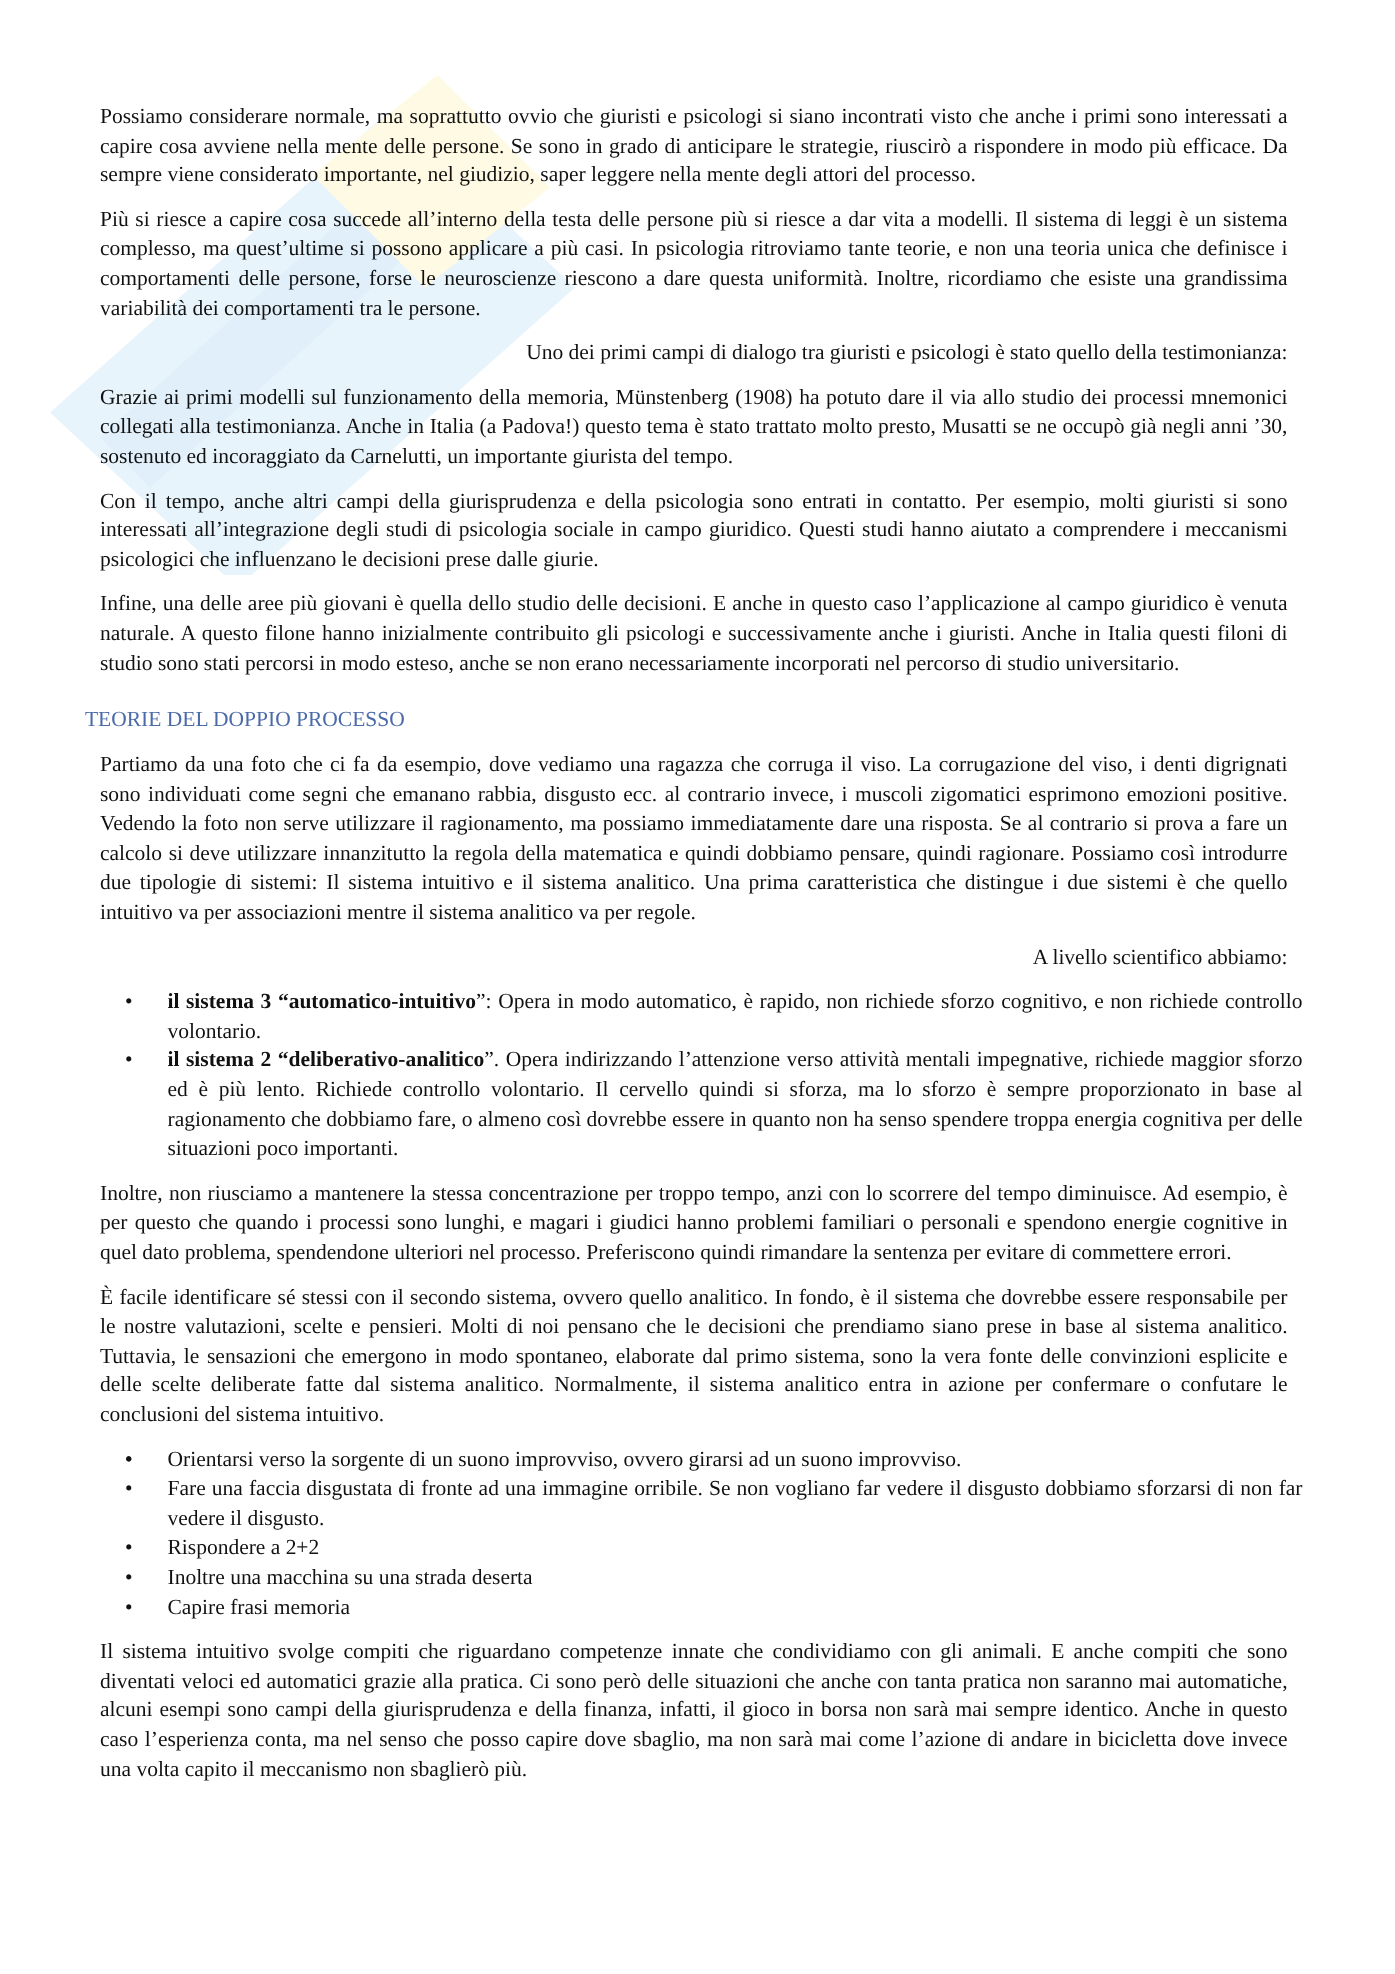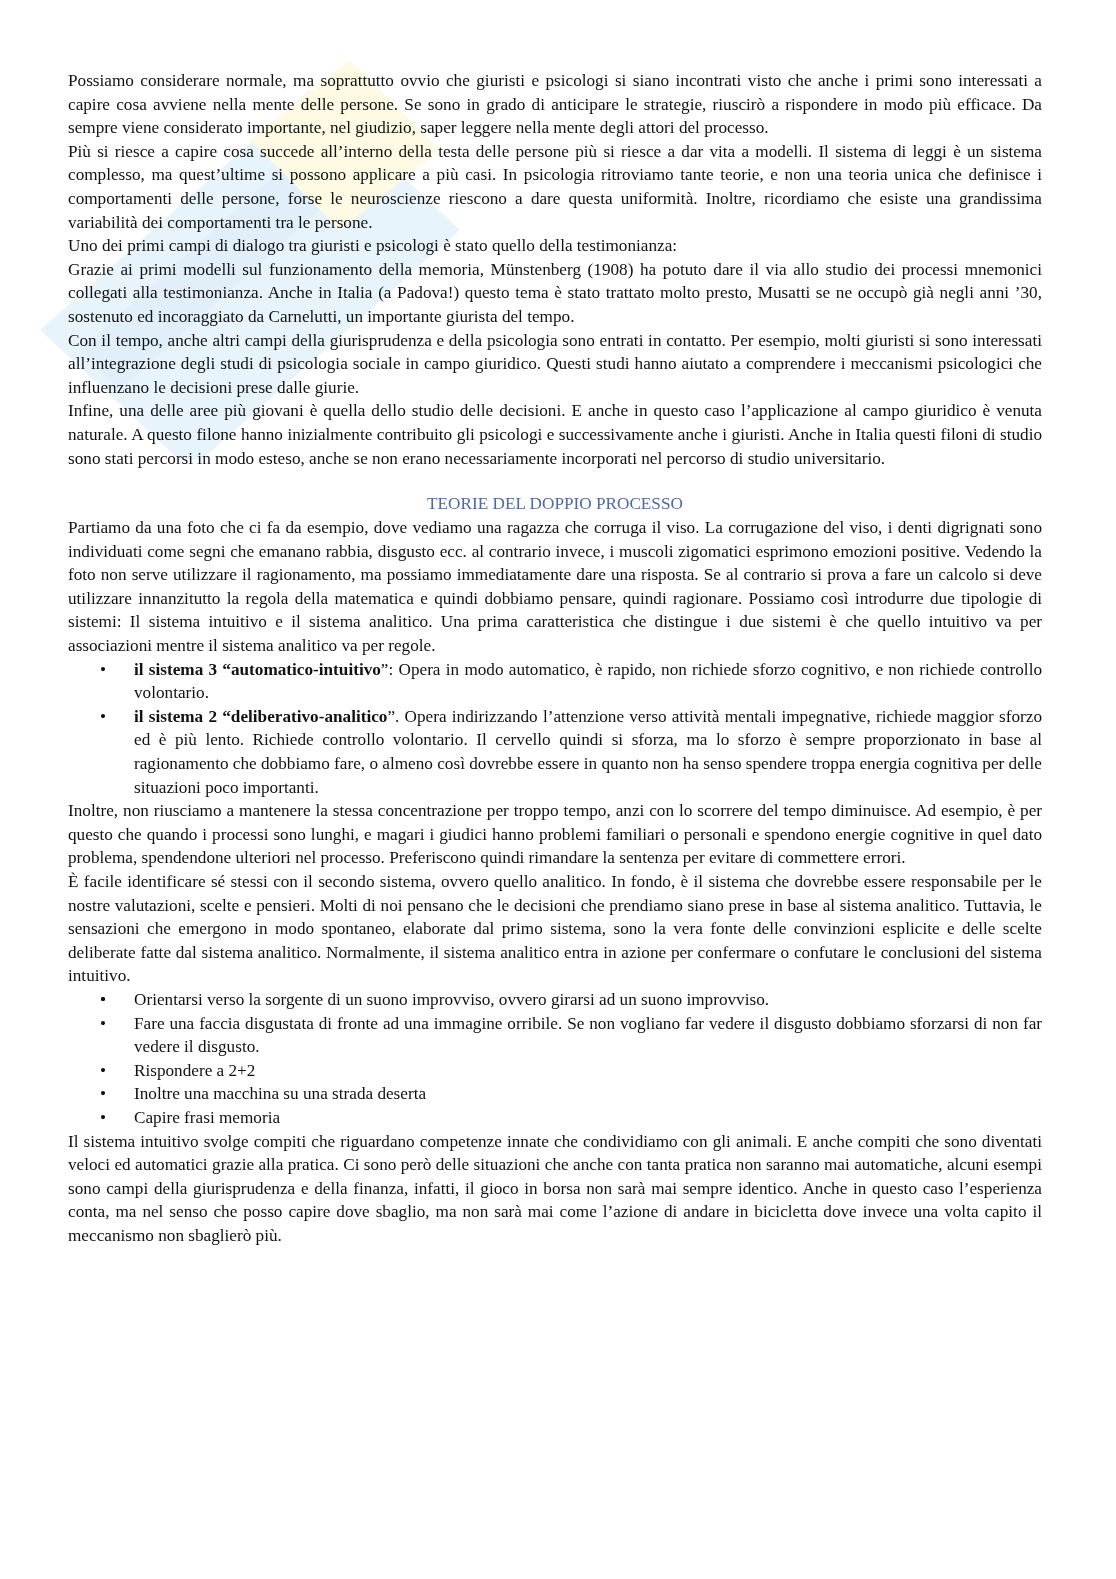--- a/index.html
+++ b/index.html
@@ -3,25 +3,25 @@
 <meta charset="utf-8">
 <style>
   html, body { margin: 0; padding: 0; background: #ffffff; }
   body { width: 1116px; height: 1579px; position: relative; overflow: hidden; }
   .watermark { position: absolute; left: 20px; top: 30px; width: 470px; height: 430px; pointer-events: none; opacity: 0.35; }
   .page {
     position: absolute; left: 68px; top: 69px; width: 974px;
     font-family: "Liberation Serif", "DejaVu Serif", serif;
     font-size: 17.2px; line-height: 23.6px; color: #111111;
   }
-  p { margin: 0; text-align: justify; }
-  p.left { text-align: left; }
+  p { margin: 12px; text-align: justify; }
+  p.left { text-align: right; }
   .bold { font-weight: bold; }
   h2 {
-    margin: 22px 0 0 0; text-align: center; font-weight: normal;
+    margin: 22px 0 0 0; font-weight: normal;
     font-size: 17.2px; line-height: 24px; color: #4a6aa8;
     font-family: "Liberation Serif", "DejaVu Serif", serif;
   }
   ul { list-style: none; margin: 0; padding: 0; }
   ul li { position: relative; padding-left: 66px; text-align: justify; }
   ul li .bullet { position: absolute; left: 32px; top: 0; }
   .gap { height: 23.6px; }
 </style>
 </head>
 <body>
@@ -36,20 +36,21 @@
   <p>Possiamo considerare normale, ma soprattutto ovvio che giuristi e psicologi si siano incontrati visto che anche i primi sono interessati a capire cosa avviene nella mente delle persone. Se sono in grado di anticipare le strategie, riuscirò a rispondere in modo più efficace. Da sempre viene considerato importante, nel giudizio, saper leggere nella mente degli attori del processo.</p>
   <p>Più si riesce a capire cosa succede all’interno della testa delle persone più si riesce a dar vita a modelli. Il sistema di leggi è un sistema complesso, ma quest’ultime si possono applicare a più casi. In psicologia ritroviamo tante teorie, e non una teoria unica che definisce i comportamenti delle persone, forse le neuroscienze riescono a dare questa uniformità. Inoltre, ricordiamo che esiste una grandissima variabilità dei comportamenti tra le persone.</p>
   <p class="left">Uno dei primi campi di dialogo tra giuristi e psicologi è stato quello della testimonianza:</p>
   <p>Grazie ai primi modelli sul funzionamento della memoria, Münstenberg (1908) ha potuto dare il via allo studio dei processi mnemonici collegati alla testimonianza. Anche in Italia (a Padova!) questo tema è stato trattato molto presto, Musatti se ne occupò già negli anni ’30, sostenuto ed incoraggiato da Carnelutti, un importante giurista del tempo.</p>
   <p>Con il tempo, anche altri campi della giurisprudenza e della psicologia sono entrati in contatto. Per esempio, molti giuristi si sono interessati all’integrazione degli studi di psicologia sociale in campo giuridico. Questi studi hanno aiutato a comprendere i meccanismi psicologici che influenzano le decisioni prese dalle giurie.</p>
   <p>Infine, una delle aree più giovani è quella dello studio delle decisioni. E anche in questo caso l’applicazione al campo giuridico è venuta naturale. A questo filone hanno inizialmente contribuito gli psicologi e successivamente anche i giuristi. Anche in Italia questi filoni di studio sono stati percorsi in modo esteso, anche se non erano necessariamente incorporati nel percorso di studio universitario.</p>
 
   <h2>TEORIE DEL DOPPIO PROCESSO</h2>
 
   <p>Partiamo da una foto che ci fa da esempio, dove vediamo una ragazza che corruga il viso. La corrugazione del viso, i denti digrignati sono individuati come segni che emanano rabbia, disgusto ecc. al contrario invece, i muscoli zigomatici esprimono emozioni positive. Vedendo la foto non serve utilizzare il ragionamento, ma possiamo immediatamente dare una risposta.  Se al contrario si prova a fare un calcolo si deve utilizzare innanzitutto la regola della matematica e quindi dobbiamo pensare, quindi ragionare. Possiamo così introdurre due tipologie di sistemi: Il sistema intuitivo e il sistema analitico. Una prima caratteristica che distingue i due sistemi è che quello intuitivo va per associazioni mentre il sistema analitico va per regole.</p>
+  <p class="left">A livello scientifico abbiamo:</p>
   <ul>
     <li>
       <span class="bullet">•</span>
       <span class="bold">il sistema 3 “automatico-intuitivo</span><span>”: Opera in modo automatico, è rapido, non richiede sforzo cognitivo, e non richiede controllo volontario.</span>
     </li>
     <li>
       <span class="bullet">•</span>
       <span class="bold">il sistema 2 “deliberativo-analitico</span><span>”. Opera indirizzando l’attenzione verso attività mentali impegnative, richiede maggior sforzo ed è più lento. Richiede controllo volontario. Il cervello quindi si sforza, ma lo sforzo è sempre proporzionato in base al ragionamento che dobbiamo fare, o almeno così dovrebbe essere in quanto non ha senso spendere troppa energia cognitiva per delle situazioni poco importanti.</span>
     </li>
   </ul>

